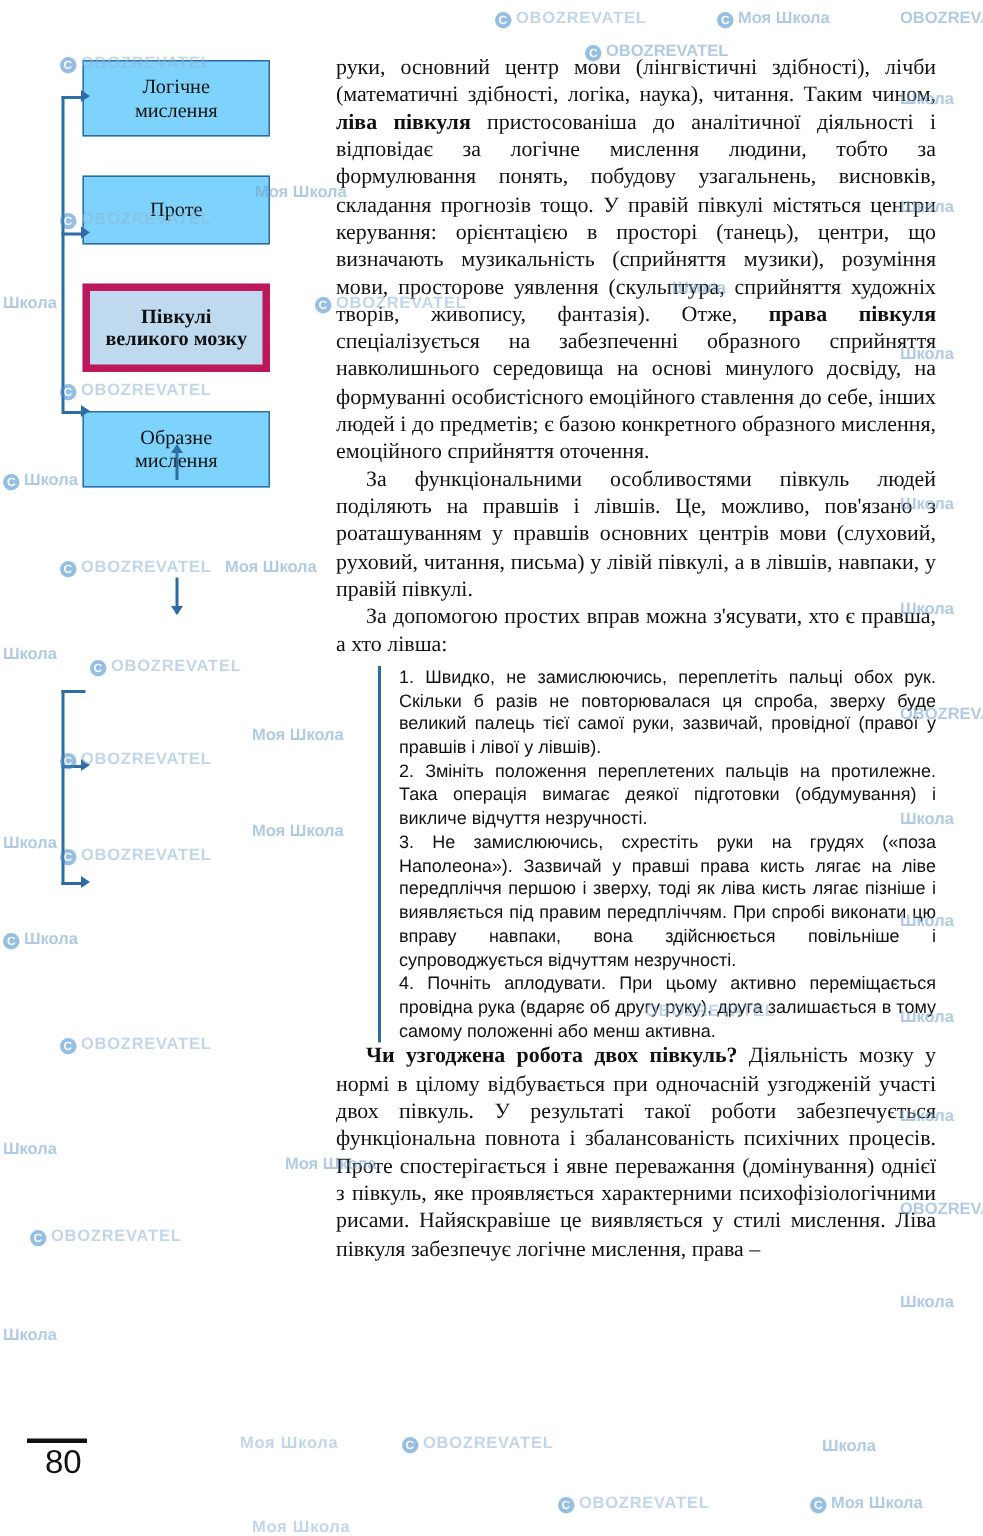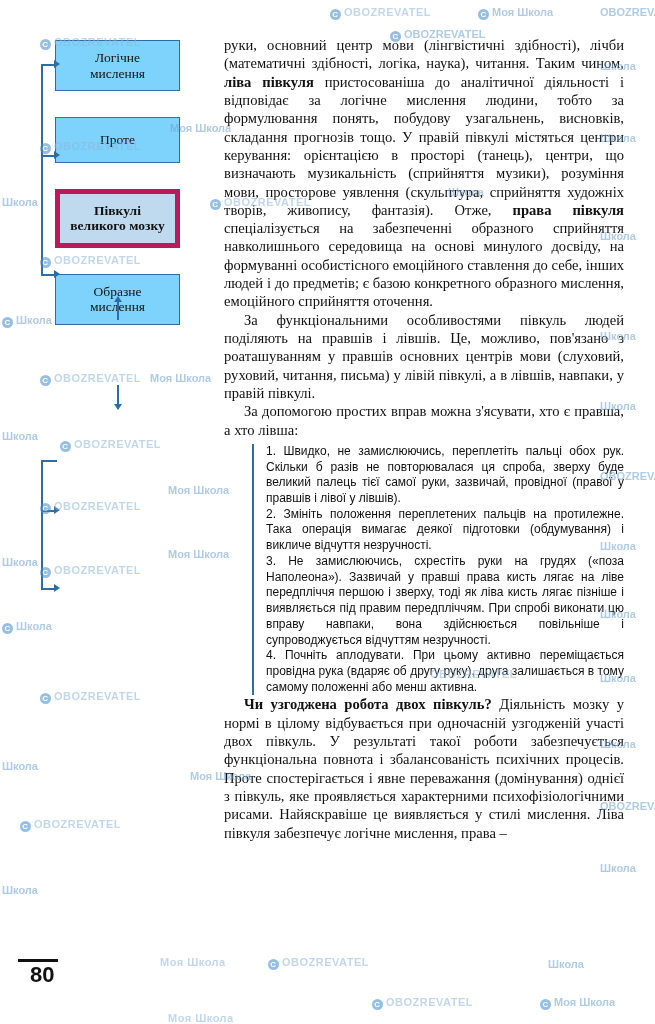--- a/index.html
+++ b/index.html
@@ -141,21 +141,21 @@
   .exercise p { margin: 0; text-indent: 0; }
 
   .after-ex { margin-top: 6px; }
 
   
   .folio {
     position: absolute;
     left: 30px;
     bottom: 36px;
     font-family: "Liberation Sans", sans-serif;
-    font-weight: bold;
+    font-weight: normal;
     font-size: 22px;
     color: #111;
   }
   .folio-rule {
     position: absolute;
     left: 18px;
     bottom: 62px;
     width: 40px;
     height: 3px;
     background: #111;

